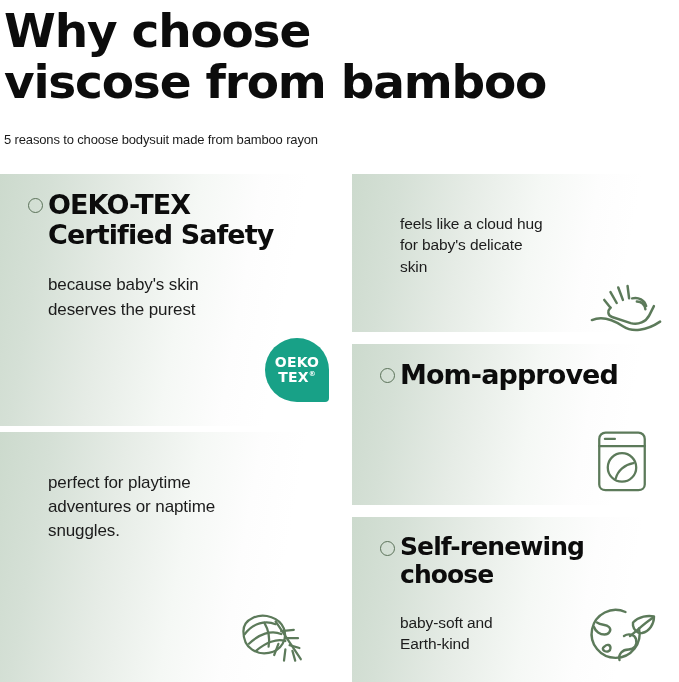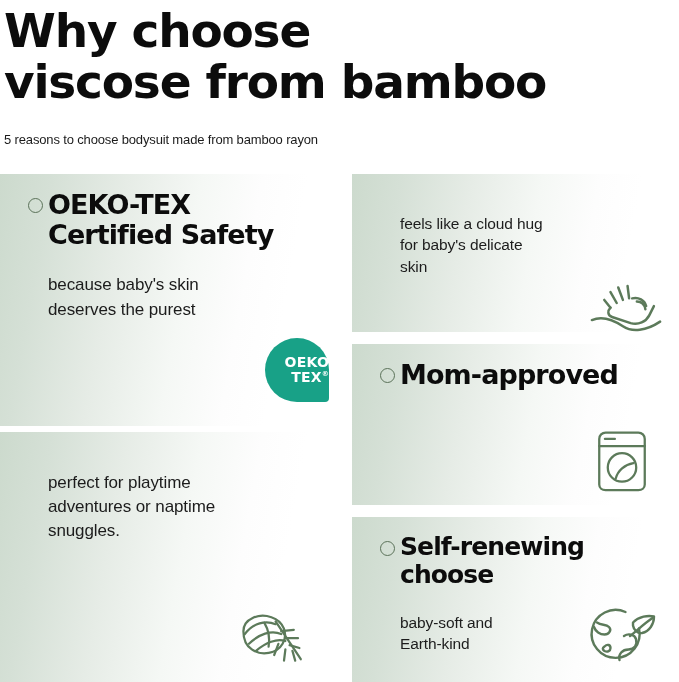--- a/index.html
+++ b/index.html
@@ -128,21 +128,21 @@
     position: absolute;
     left: 265px;
     top: 338px;
     width: 64px;
     height: 64px;
     background: #18a187;
     border-radius: 50% 50% 4px 50%;
     z-index: 9;
     display: flex;
     flex-direction: column;
-    align-items: flex-end;
+    align-items: center;
     justify-content: center;
     color: #ffffff;
     font-family: "DejaVu Sans", sans-serif;
     font-weight: 700;
     line-height: 1.05;
   }
   .oeko-badge .l1 { font-size: 14px; letter-spacing: 0.2px; }
   .oeko-badge .l2 { font-size: 14px; letter-spacing: 0.2px; }
   .oeko-badge .l2 sup { font-size: 7px; vertical-align: super; }
 </style>

